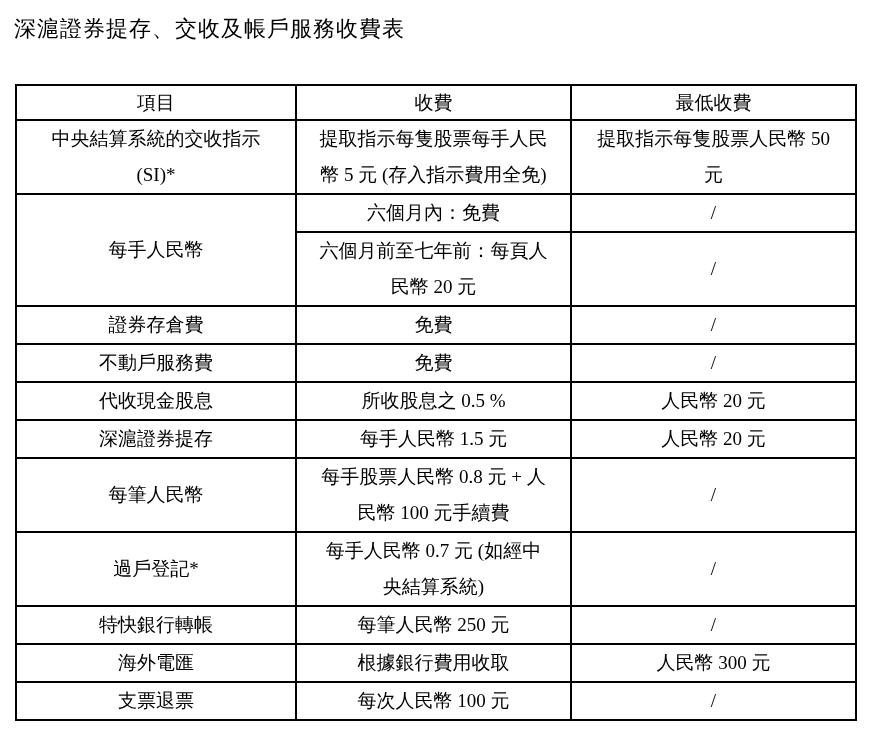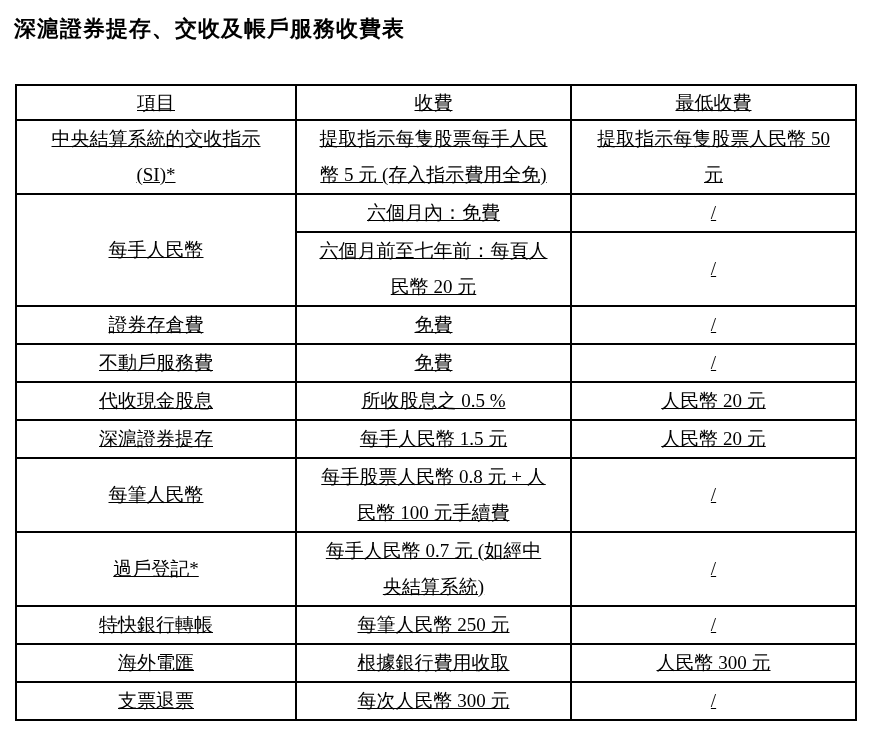--- a/index.html
+++ b/index.html
@@ -20,33 +20,32 @@
     background: var(--color-background);
     font-family: "Liberation Serif", "DejaVu Serif", serif;
     color: var(--color-text);
   }
   .page-title {
     position: absolute;
     left: 14px;
     top: 14px;
     font-size: 22px;
     line-height: 29px;
-    font-weight: 700;
+    font-weight: 400;
     letter-spacing: 1px;
     white-space: nowrap;
   }
   table.fee-table {
     position: absolute;
     left: 15px;
     top: 84px;
     width: 840px;
     border-collapse: collapse;
     table-layout: fixed;
     background: transparent;
-    text-decoration: underline;
   }
   table.fee-table th,
   table.fee-table td {
     border: 2px solid var(--color-border);
     text-align: center;
     vertical-align: middle;
     font-size: 19px;
     font-weight: 400;
     line-height: 36px;
     padding: 0 4px;
@@ -183,21 +182,21 @@
           <td>每筆人民幣 250 元</td>
           <td>/</td>
         </tr>
         <tr>
           <td>海外電匯</td>
           <td>根據銀行費用收取</td>
           <td>人民幣 300 元</td>
         </tr>
         <tr>
           <td>支票退票</td>
-          <td>每次人民幣 300 元</td>
+          <td>每次人民幣 100 元</td>
           <td>/</td>
         </tr>
       </tbody>
   </table>
 
   <div class="watermark">
     <span class="wm-logo">
       <span class="wm-ring"></span>
     </span>
     <span class="wm-text">WikiStock</span>

